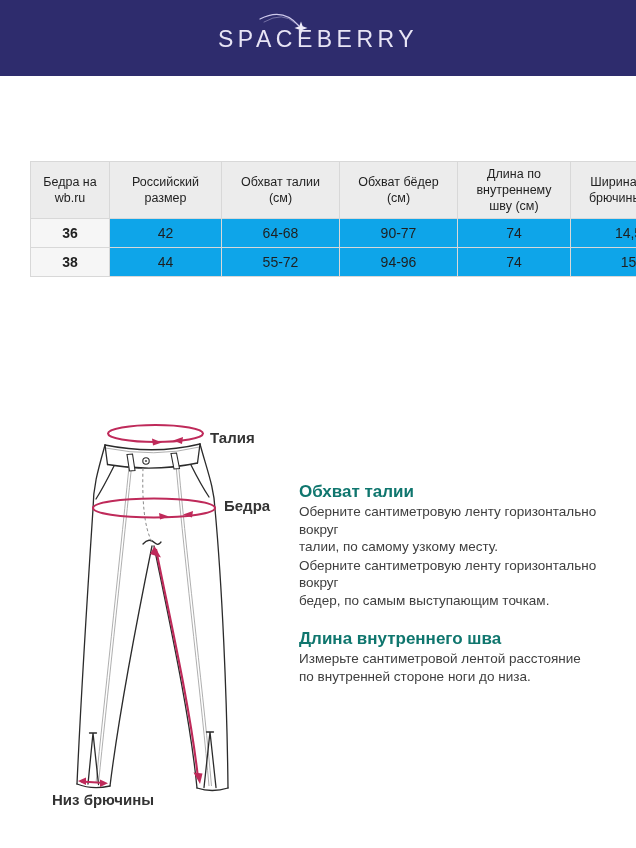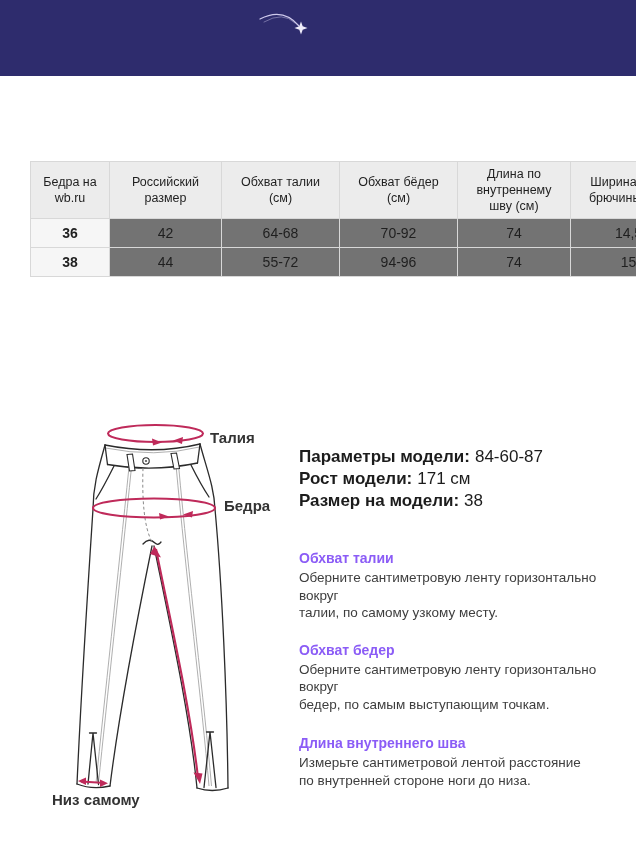--- a/index.html
+++ b/index.html
@@ -30,21 +30,21 @@
     position:absolute;left:30px;top:161px;width:578px;
     border-collapse:collapse;table-layout:fixed;
   }
   .size-table th,.size-table td{
     border:1px solid var(--table-border);text-align:center;vertical-align:middle;
   }
   .size-table th{
     background:var(--table-header-bg);height:56px;
     font-size:12.5px;font-weight:400;line-height:1.3;color:#1f1f1f;padding:0 6px;
   }
-  .size-table td{height:26px;font-size:14px;color:#1f1f1f;background:#737373;}
+  .size-table td{height:26px;font-size:14px;color:#1f1f1f;background:#0ea5e9;}
   .size-table td.colA{background:var(--table-colA-bg);font-weight:700;}
   .c1{width:66px}.c2{width:99px}.c3{width:105px}.c4{width:105px}.c5{width:100px}.c6{width:103px}
 
   
   .diagram{position:absolute;left:0;top:410px;width:300px;height:420px;text-align:center;}
   .pants-svg{position:absolute;left:40px;top:5px;width:250px;height:400px;}
   .dlabel{position:absolute;font-size:15px;font-weight:600;color:#333333;line-height:16.5px;white-space:pre-line;}
   .dlabel.waist{left:210px;top:20px;}
   .dlabel.hips{left:224px;top:88px;}
   .dlabel.inseam{left:191px;top:148px;}
@@ -55,56 +55,57 @@
   .gy{fill:none;stroke:#9b9b9b;stroke-width:0.8;}
   .dash{fill:none;stroke:#8a8a8a;stroke-width:1;stroke-dasharray:3 2.5;}
   .pk{fill:none;stroke:var(--pink);stroke-width:2.1;}
   .pkf{fill:var(--pink);stroke:none;}
 
   
   .info-col{position:absolute;left:299px;top:446px;width:312px;}
   .mline{margin:0;font-size:17px;line-height:22px;color:var(--ink);}
   .mline .ml{font-weight:700;}
   .mline .mv{font-weight:400;margin-left:5px;}
-  .guide h3{margin:0;font-size:14px;line-height:20px;font-weight:700;color:#8b5cf6;}
+  .guide h3{margin:0;font-size:17px;line-height:20px;font-weight:700;color:#0f766e;}
   .guide h3.g1{margin-top:36px;}
   .guide h3.g2{margin-top:18px;}
   .guide h3.g3{margin-top:20px;}
   .guide p{margin:1px 0 0;font-size:13.5px;line-height:17.5px;color:var(--body-ink);white-space:pre-line;}
 </style>
 </head>
 <body>
 
 <div class="page">
 
   <header class="brand-header">
     <svg class="comet" viewBox="0 0 60 30">
       <path d="M 5,10 Q 28,-2 44,17" fill="none" stroke="#cfcaec" stroke-width="1.2" stroke-linecap="round"></path>
       <path d="M 9,13 Q 28,2 40,14" fill="none" stroke="#cfcaec" stroke-width="0.8" opacity="0.55" stroke-linecap="round"></path>
       <path d="M 46,12.5 L 47.7,17.3 L 52.5,19 L 47.7,20.7 L 46,25.5 L 44.3,20.7 L 39.5,19 L 44.3,17.3 Z" fill="#efecfa"></path>
     </svg>
+    <div class="logo">SPACEBERRY</div>
   </header>
 
   <table class="size-table">
     <thead>
       <tr>
         <th class="c1">Бедра на wb.ru</th>
         <th class="c2">Российский размер</th>
         <th class="c3">Обхват талии (см)</th>
         <th class="c4">Обхват бёдер (см)</th>
         <th class="c5">Длина по внутреннему шву (см)</th>
         <th class="c6">Ширина низа брючины (см)</th>
       </tr>
     </thead>
     <tbody>
       <tr>
         <td class="colA">36</td>
         <td>42</td>
         <td>64-68</td>
-        <td>70-92</td>
+        <td>90-77</td>
         <td>74</td>
         <td>14,5</td>
       </tr>
       <tr>
         <td class="colA">38</td>
         <td>44</td>
         <td>55-72</td>
         <td>94-96</td>
         <td>74</td>
         <td>15</td>
@@ -162,40 +163,28 @@
       <path class="pk" d="M 116,134 C 128,195 150,290 158,363"></path>
       <polygon class="pkf" points="114.5,131 121,142.5 110,139"></polygon>
       <polygon class="pkf" points="160,369 153.5,357.5 162.5,358.5"></polygon>
 
       <path class="pk" d="M 41,366.5 L 65,368" stroke-width="1.8"></path>
       <polygon class="pkf" points="38,366 46,362.5 46,370"></polygon>
       <polygon class="pkf" points="68,368.2 60,364.5 60,372"></polygon>
     </svg>
     <div class="dlabel waist">Талия</div>
     <div class="dlabel hips">Бедра</div>
-    <div class="dlabel hem">Низ самому</div>
+    <div class="dlabel hem">Низ брючины</div>
   </div>
 
   <div class="info-col">
-    <div>
-      <p class="mline">
-        <span class="ml">Параметры модели:</span><span class="mv">84-60-87</span>
-      </p>
-      <p class="mline">
-        <span class="ml">Рост модели:</span><span class="mv">171 см</span>
-      </p>
-      <p class="mline">
-        <span class="ml">Размер на модели:</span><span class="mv">38</span>
-      </p>
-    </div>
     <div class="guide">
       <h3 class="g1">Обхват талии</h3>
       <p>Оберните сантиметровую ленту горизонтально вокруг
 талии, по самому узкому месту.</p>
-      <h3 class="g2">Обхват бедер</h3>
       <p>Оберните сантиметровую ленту горизонтально вокруг
 бедер, по самым выступающим точкам.</p>
       <h3 class="g3">Длина внутреннего шва</h3>
       <p>Измерьте сантиметровой лентой расстояние
 по внутренней стороне ноги до низа.</p>
     </div>
   </div>
 
 </div>
 

